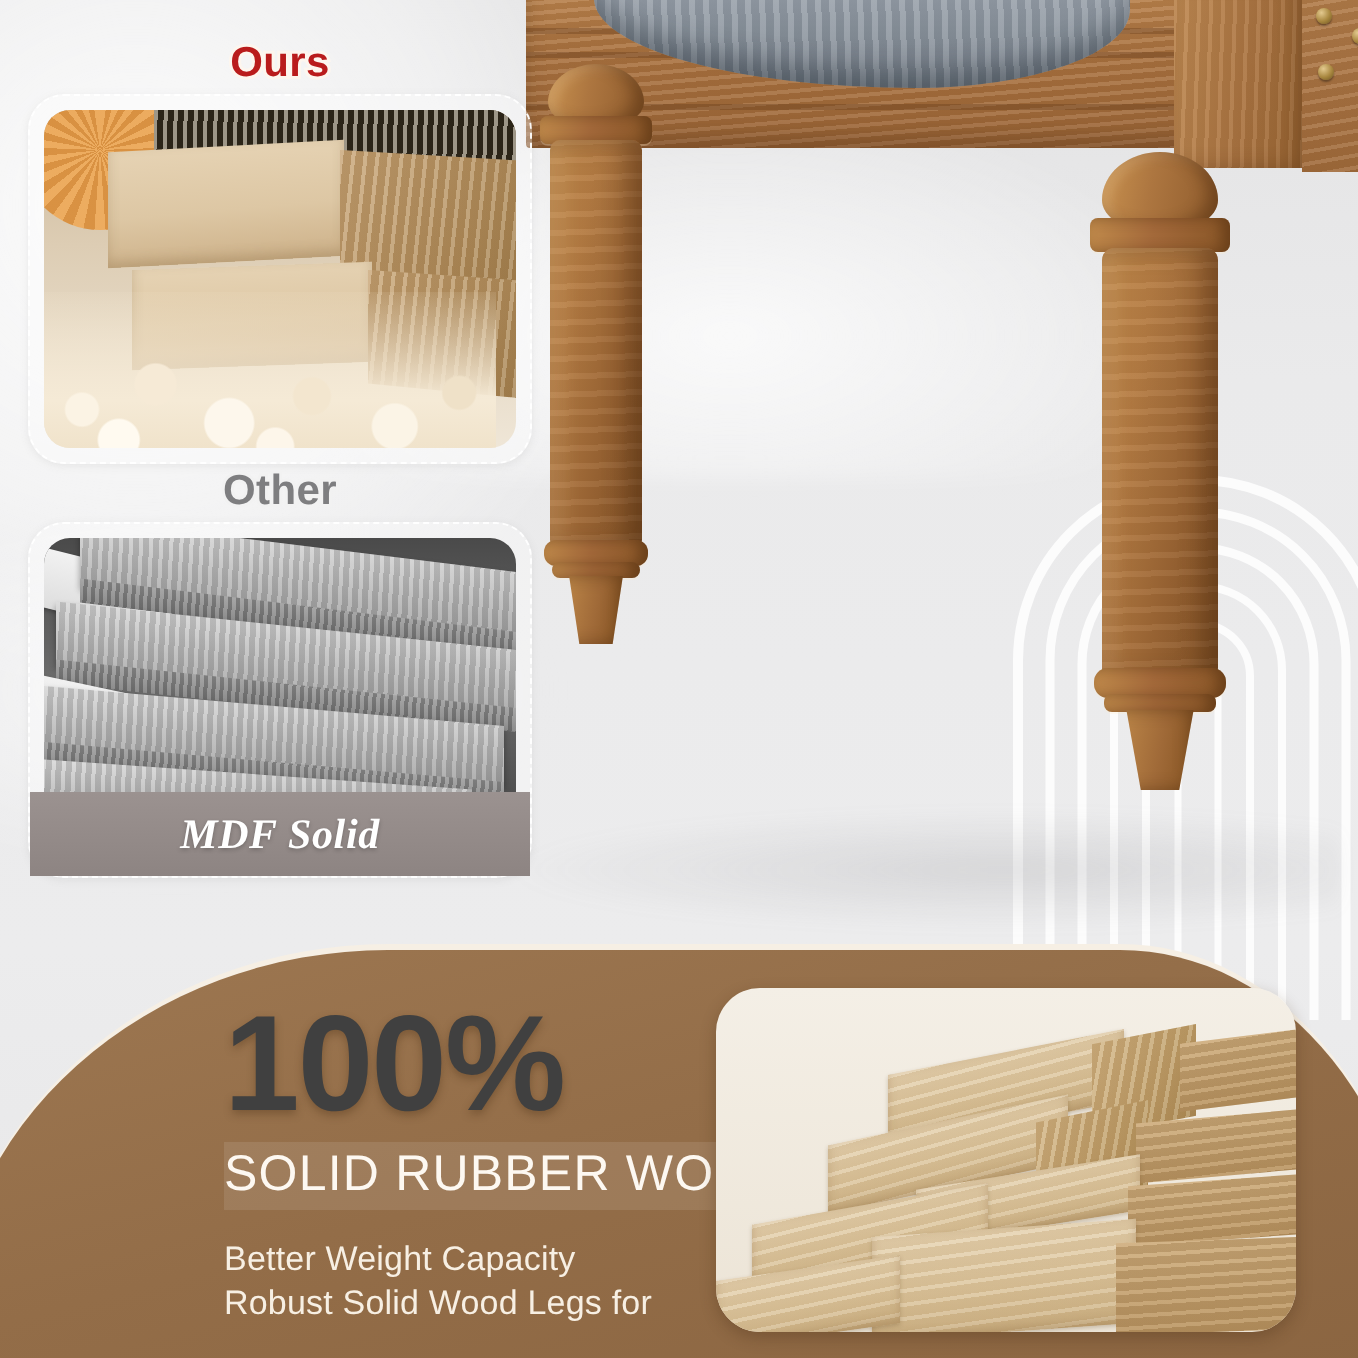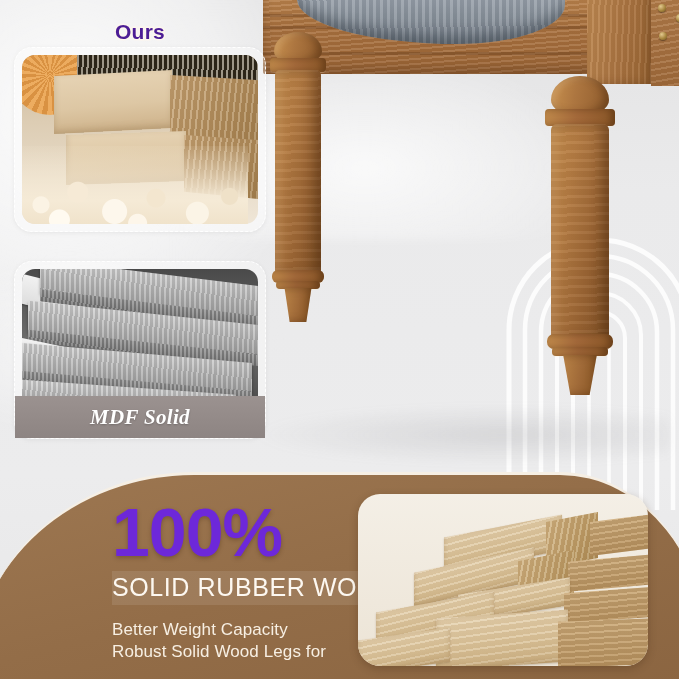--- a/index.html
+++ b/index.html
@@ -165,21 +165,21 @@
   }
   .card-title {
     position: absolute;
     left: 0; right: 0;
     text-align: center;
     font-weight: 700;
     font-size: 21px;
     letter-spacing: .2px;
   }
   .title-ours {
-    color: #4c1d95;
+    color: #b91c1c;
     -webkit-text-stroke: 3px #fdf6ee;
     paint-order: stroke fill;
   }
   .title-other {
     color: #7e7e80;
     -webkit-text-stroke: 3px #f2f2f2;
     paint-order: stroke fill;
   }
   .card-photo {
     position: absolute;
@@ -270,21 +270,21 @@
     background: linear-gradient(165deg, #9d7751 0%, #936d48 45%, #8a6440 100%);
     border-top-left-radius: 220px 200px;
     border-top-right-radius: 150px 190px;
     border-top: 3px solid #f6efe4;
     box-sizing: border-box;
   }
   .banner-texts { position: absolute; left: 112px; top: 500px; width: 310px; }
   .pct {
     font-size: 68px;
     font-weight: 700;
-    color: #6d28d9;
+    color: #404040;
     line-height: .96;
     letter-spacing: -1px;
     text-shadow: 0 2px 4px rgba(70,42,18,.35);
   }
   .subline-wrap {
     margin-top: 6px;
     background: rgba(255,255,255,.10);
     display: inline-block;
     padding: 3px 2px 4px 0;
   }
@@ -398,20 +398,21 @@
       <div class="plank" style="left:32px; top:18px; width:118px; height:58px; transform:skewY(-3deg);"></div>
       <div class="plank-end" style="left:148px; top:20px; width:110px; height:72px; clip-path: polygon(0 0, 100% 9%, 100% 100%, 0 88%);"></div>
 
       <div class="plank" style="left:44px; top:78px; width:120px; height:50px; transform:skewY(-2deg);"></div>
       <div class="plank-end" style="left:162px; top:80px; width:96px; height:66px; clip-path: polygon(0 0, 100% 10%, 100% 100%, 0 86%);"></div>
 
       <div class="shavings"></div>
     </div>
   </div>
 
+  <div class="card-title title-other" style="top:234px; left:14px; width:252px;">Other</div>
 
   <div class="card" style="left:14px; top:261px; width:252px; height:178px;">
     <div class="card-photo photo-other">
       <div class="board-white" style="left:-6px; top:12px; width:70px; height:30px; transform: skewY(14deg);"></div>
 
       <div class="board" style="left:18px; top:4px; width:224px; height:34px; transform: skewY(7deg);"></div>
       <div class="board-edge" style="left:18px; top:34px; width:224px; height:12px; transform: skewY(7deg);"></div>
 
       <div class="board" style="left:6px; top:44px; width:232px; height:32px; transform: skewY(6deg);"></div>
       <div class="board-edge" style="left:6px; top:73px; width:232px; height:12px; transform: skewY(6deg);"></div>

